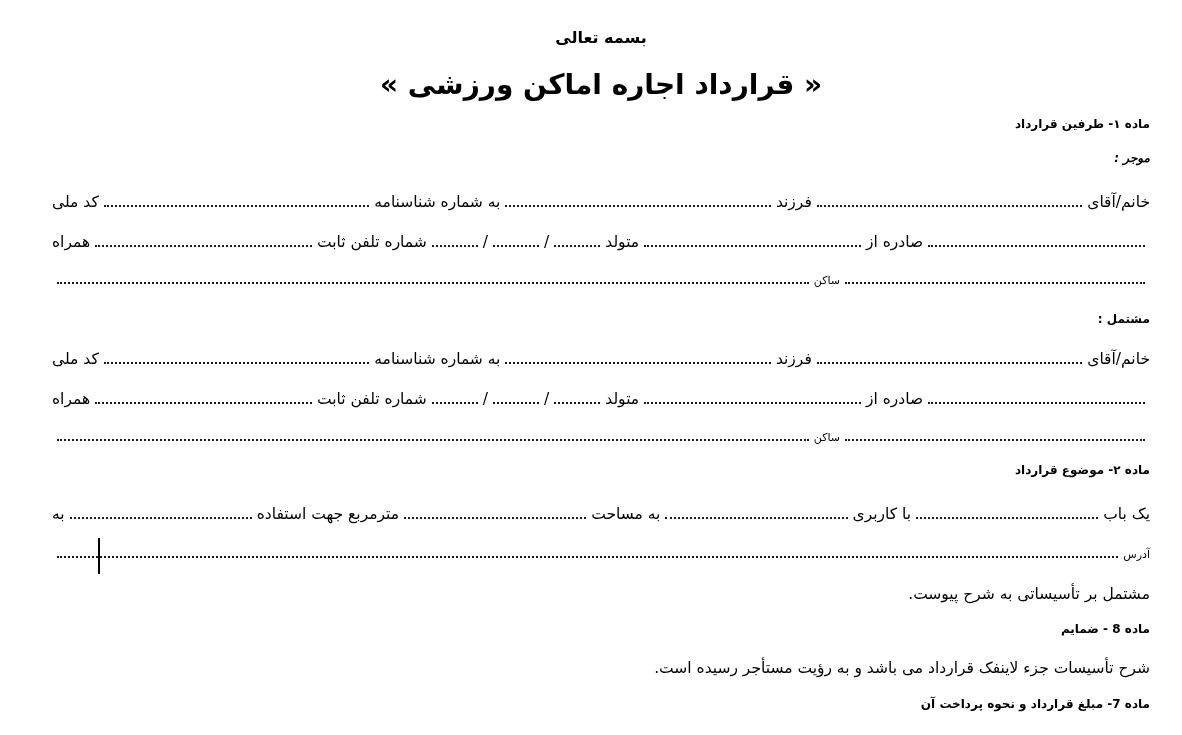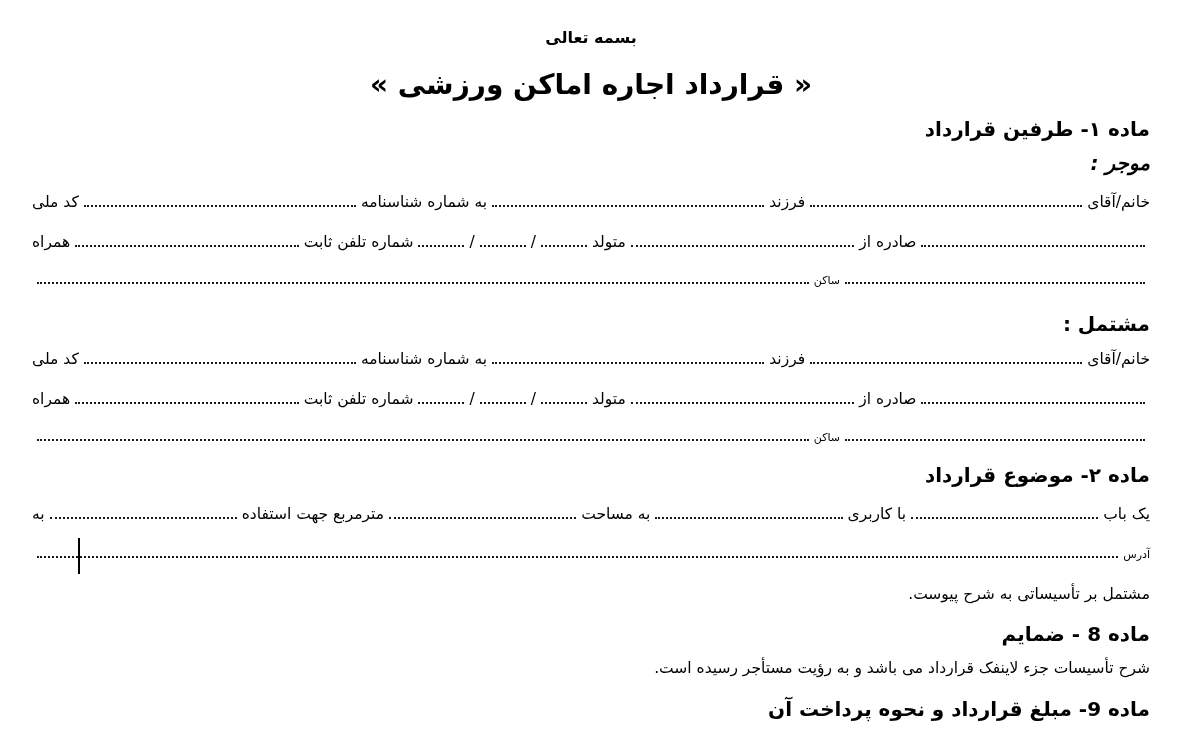--- a/index.html
+++ b/index.html
@@ -12,20 +12,21 @@
     height: 735px;
     position: relative;
     font-family: "DejaVu Sans", "Liberation Sans", sans-serif;
     color: #000000;
     overflow: hidden;
   }
   .page {
     position: absolute;
     inset: 0;
     padding: 0;
+    margin-left: 20px;
   }
 
   
   .bismillah {
     position: absolute;
     top: 28px;
     left: 0;
     right: 0;
     text-align: center;
     font-size: 16px;
@@ -49,21 +50,21 @@
     position: absolute;
     right: 32px;
     left: 32px;
     direction: rtl;
     white-space: nowrap;
     font-size: 15.5px;
     line-height: 1.1;
   }
   .row.heading {
     font-weight: bold;
-    font-size: 20px;
+    font-size: 12px;
   }
   .row.right {
     text-align: right;
   }
   .row.justify {
     display: flex;
     align-items: baseline;
     justify-content: flex-start;
   }
 
@@ -196,15 +197,15 @@
     <span class="dots flex"></span>
   </div>
 
   <div class="caret" style="left:78px; top:538px; height:36px;"></div>
 
   <div class="row right" style="top:586px;">مشتمل بر تأسیساتی به شرح پیوست.</div>
 
   <div class="row heading right" style="top:623px;">ماده 8 - ضمایم</div>
   <div class="row right" style="top:660px;text-align:right;">شرح تأسیسات جزء لاینفک قرارداد می باشد و به رؤیت مستأجر رسیده است.</div>
 
-  <div class="row heading right" style="top:698px;">ماده 9- مبلغ قرارداد و نحوه پرداخت آن</div>
+  <div class="row heading right" style="top:698px;">ماده 7- مبلغ قرارداد و نحوه پرداخت آن</div>
 
 </div>
 
 </body></html>

